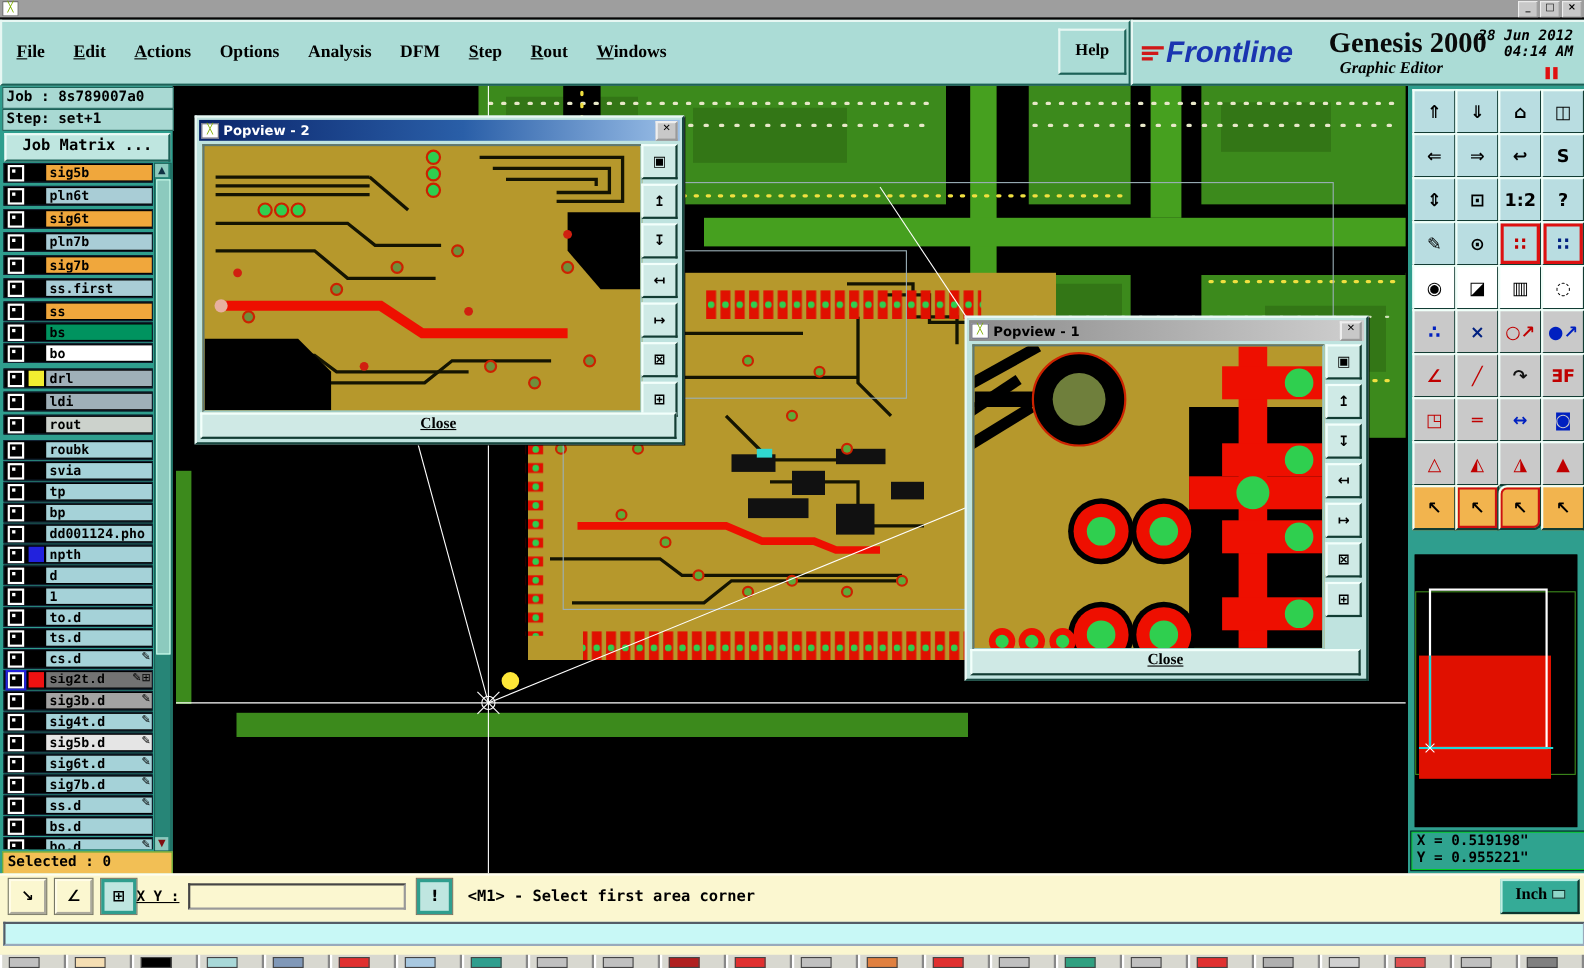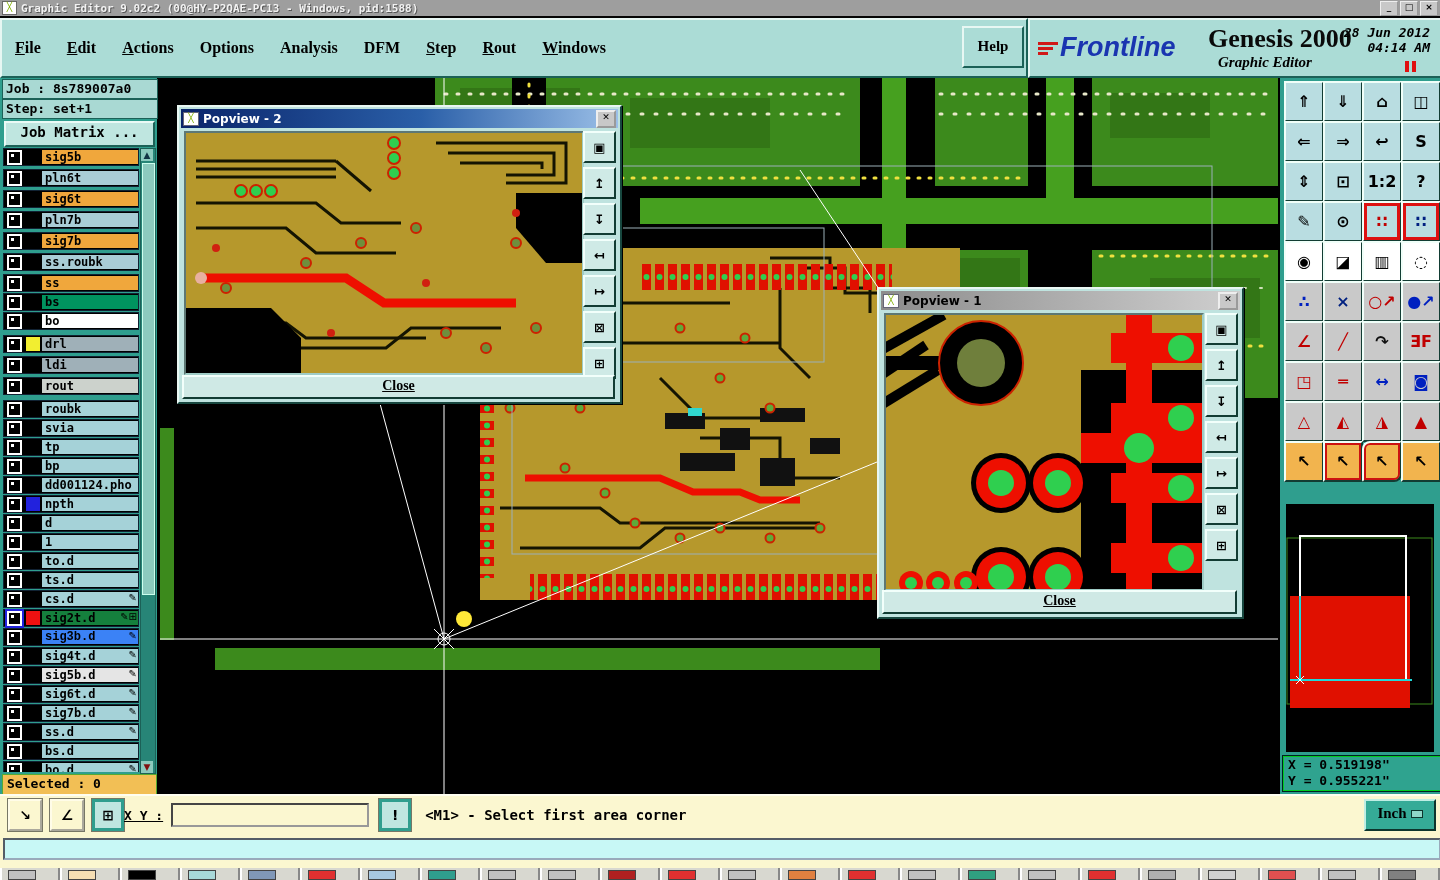--- a/index.html
+++ b/index.html
@@ -113,21 +113,20 @@
   .sw{flex:1;height:12px;background:#d8d8d0;border-left:2px solid #fff;border-right:2px solid #888;display:flex;align-items:flex-end;}
   .swc{width:26px;height:8px;margin:1px 0 0 6px;border:1px solid #444;}
 </style>
 </head>
 <body>
 
 <div id="screen">
 
   <div class="abs" id="titlebar">
     <span class="ticon">╳</span>
-    <span class="ttext">Graphic Editor 9.02c2 (00@HY-P2QAE-PC13 - Windows, pid:1588)</span>
     <span class="wctl">
       <span class="wbtn">_</span>
       <span class="wbtn">□</span>
       <span class="wbtn">×</span>
     </span>
   </div>
 
   <div class="abs" id="header">
     <div class="panel" id="menupanel">
 
@@ -194,21 +193,21 @@
         </div>
         <div class="lrow sp">
           <span class="cb"></span>
           <span class="chip"></span>
           <span class="lbl" style="background: rgb(240, 167, 60);">sig7b</span>
           <span class="mark"></span>
         </div>
         <div class="lrow sp">
           <span class="cb"></span>
           <span class="chip"></span>
-          <span class="lbl" style="background: rgb(169, 205, 214);">ss.roubk</span>
+          <span class="lbl" style="background: rgb(169, 205, 214);">ss.first</span>
           <span class="mark"></span>
         </div>
         <div class="lrow">
           <span class="cb"></span>
           <span class="chip"></span>
           <span class="lbl" style="background: rgb(240, 167, 60);">ss</span>
           <span class="mark"></span>
         </div>
         <div class="lrow">
           <span class="cb"></span>
@@ -302,27 +301,27 @@
         </div>
         <div class="lrow">
           <span class="cb"></span>
           <span class="chip"></span>
           <span class="lbl" style="background: rgb(165, 210, 216);">cs.d</span>
           <span class="mark">✎</span>
         </div>
         <div class="lrow sel">
           <span class="cb"></span>
           <span class="chip" style="background: rgb(238, 17, 17);"></span>
-          <span class="lbl" style="background: #15803d;">sig2t.d</span>
+          <span class="lbl" style="background: #737373; font-family: Liberation Mono, monospace;">sig2t.d</span>
           <span class="mark">✎⊞</span>
         </div>
         <div class="lrow">
           <span class="cb"></span>
           <span class="chip"></span>
-          <span class="lbl" style="background: #3b82f6; font-family: Liberation Mono, monospace;">sig3b.d</span>
+          <span class="lbl" style="background: #a3a3a3;">sig3b.d</span>
           <span class="mark">✎</span>
         </div>
         <div class="lrow">
           <span class="cb"></span>
           <span class="chip"></span>
           <span class="lbl" style="background: rgb(165, 210, 216);">sig4t.d</span>
           <span class="mark">✎</span>
         </div>
         <div class="lrow">
           <span class="cb"></span>

